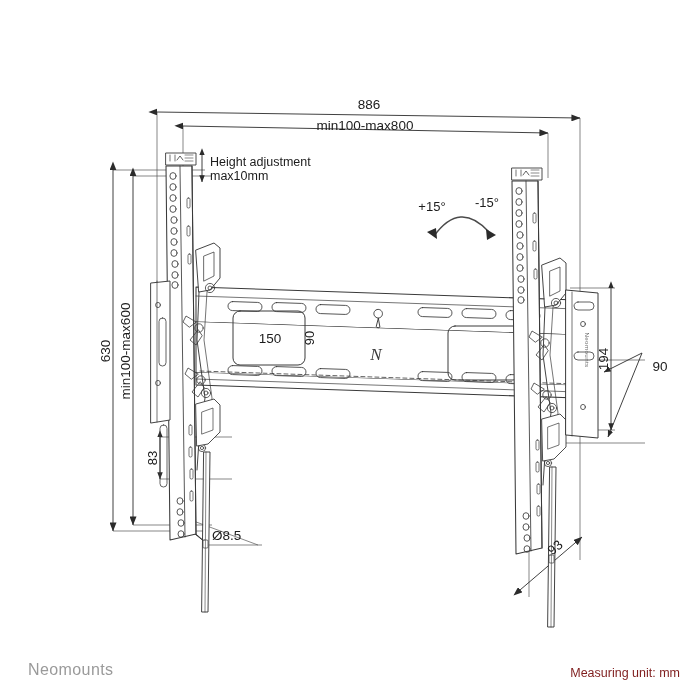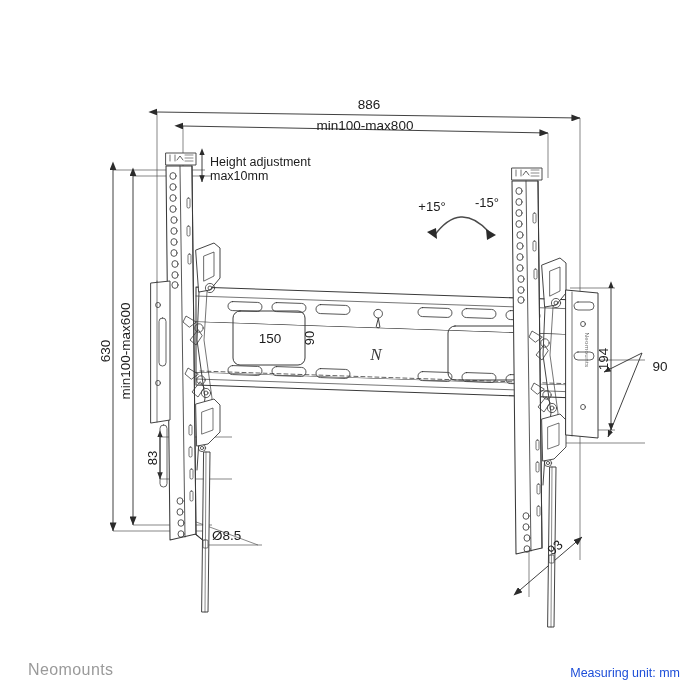--- a/index.html
+++ b/index.html
@@ -35,21 +35,21 @@
     letter-spacing: 0.4px;
     color: #9a9a9a;
     white-space: nowrap;
   }
   .unit-label {
     position: absolute;
     right: 20px;
     top: 666px;
     font-family: "Liberation Sans", sans-serif;
     font-size: 12.5px;
-    color: #1d4ed8;
+    color: #7f1d1d;
     white-space: nowrap;
   }
 </style>
 </head>
 <body>
 
 <div id="stage">
 <svg viewBox="0 0 700 700" xmlns="http://www.w3.org/2000/svg">
   <defs>
     <marker id="arrEnd" markerWidth="9" markerHeight="7" refX="8.6" refY="3.5" orient="auto" markerUnits="userSpaceOnUse">

